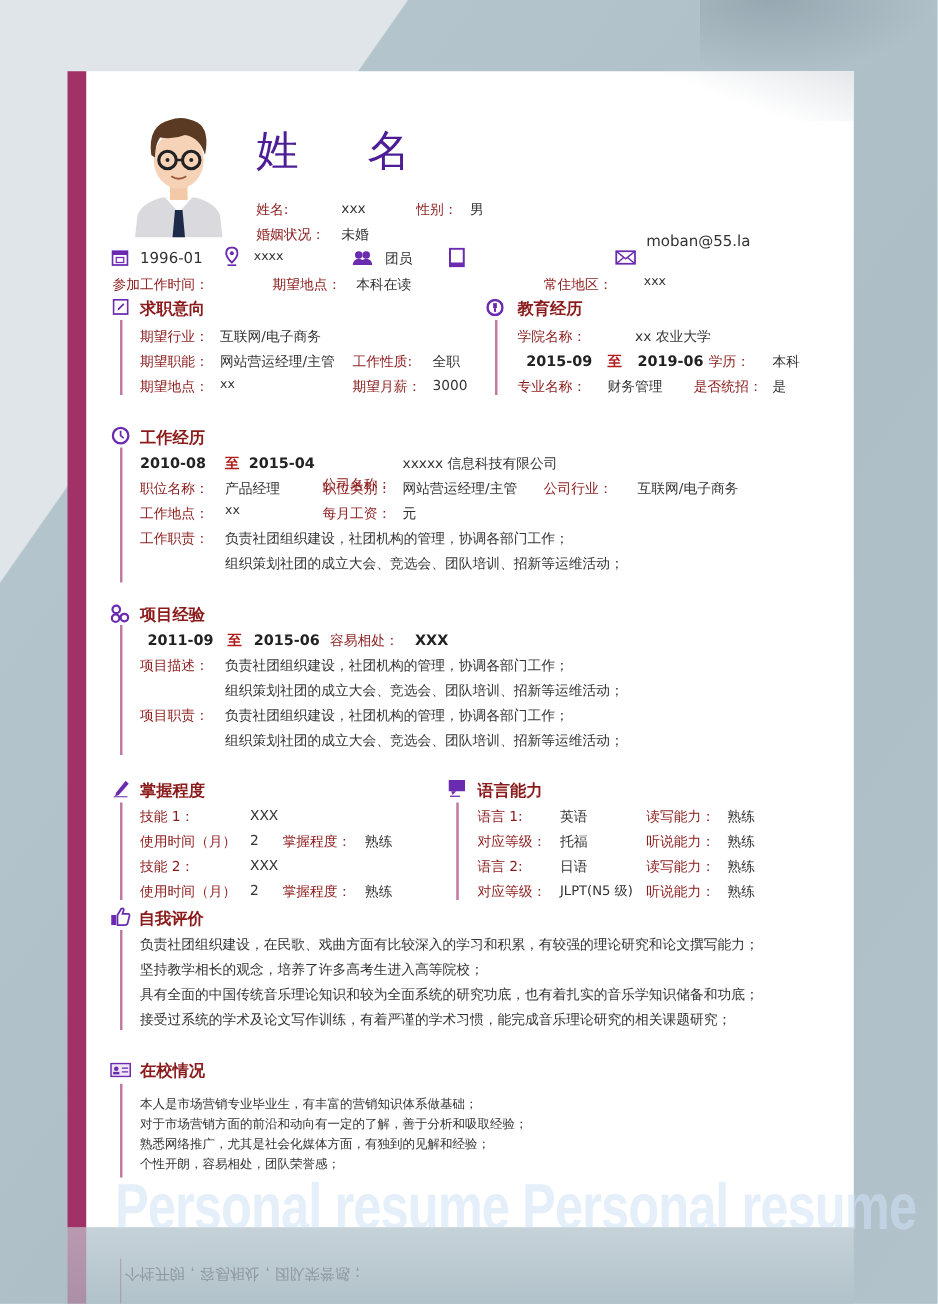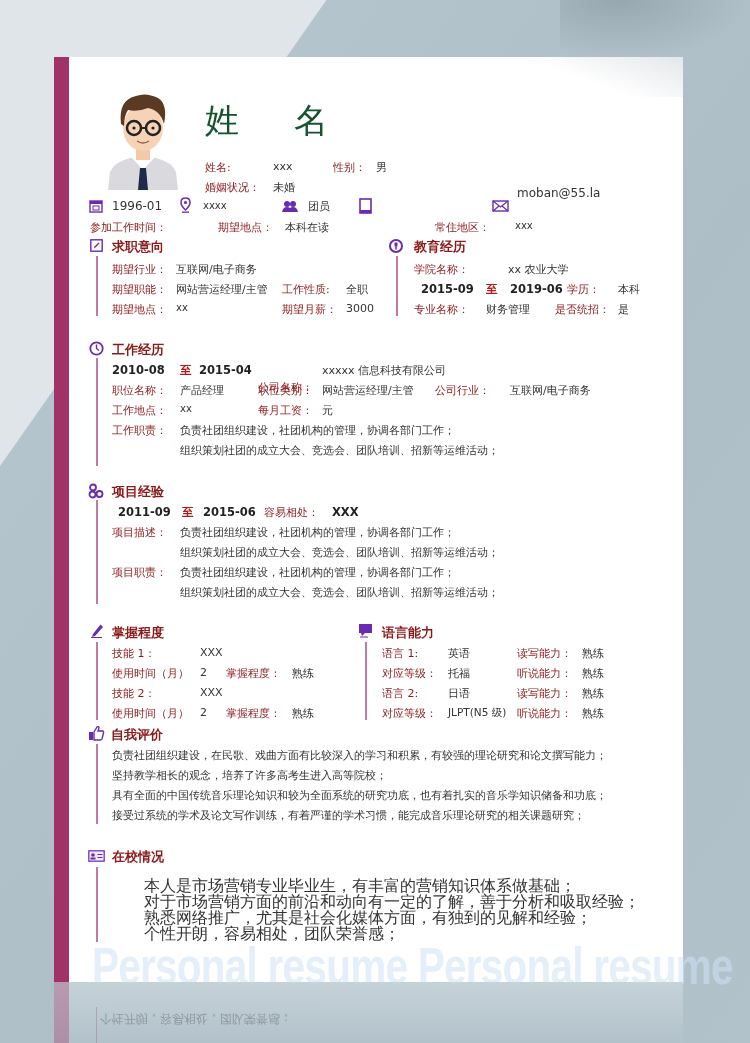--- a/index.html
+++ b/index.html
@@ -47,25 +47,25 @@
   }
   .abs { position: absolute; white-space: nowrap; }
   .lbl { color: #8b1a1a; font-weight: normal; font-size: 11px; }
   .val { color: #333333; font-size: 11px; }
   .date { color: #222; font-weight: bold; font-size: 11.5px; }
   .to { color: #b01a1a; font-weight: bold; font-size: 11.5px; }
   .sec-title { color: #8b1a1a; font-weight: bold; font-size: 13px; }
   .vline { position: absolute; width: 2px; background: #c07aa3; }
   .icon { position: absolute; display: block; }
   .name-title {
-    position: absolute; left: 205px; top: 98px; color: #14532d; font-size: 34px;
+    position: absolute; left: 205px; top: 98px; color: #4c1d95; font-size: 34px;
     letter-spacing: 0; font-family: "DejaVu Sans", sans-serif;
   }
   .name-title span { display: inline-block; }
-  .plain { color: #333; font-size: 16px; font-family: Liberation Serif, serif; margin-left: 32px; }
+  .plain { color: #333; font-size: 10px; font-family: Liberation Serif, serif; }
 </style>
 </head>
 <body>
 
 <div class="bg-tri"></div>
 <div class="bg-shade"></div>
 
 <div class="paper">
   <div class="paper-shade"></div>
 </div>

